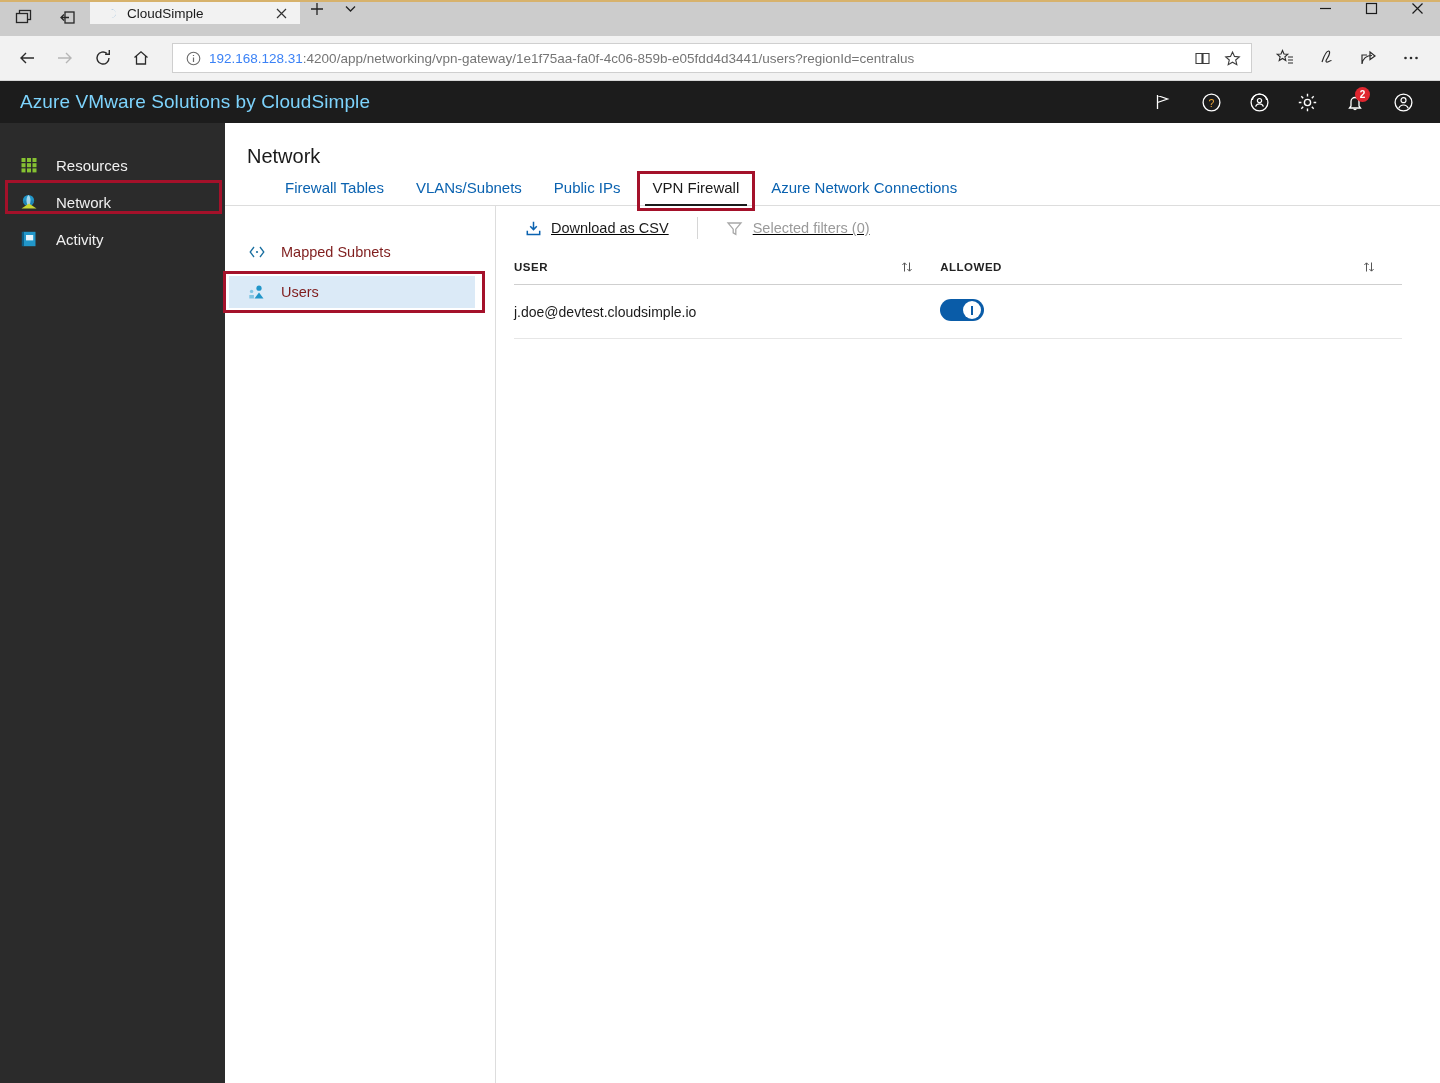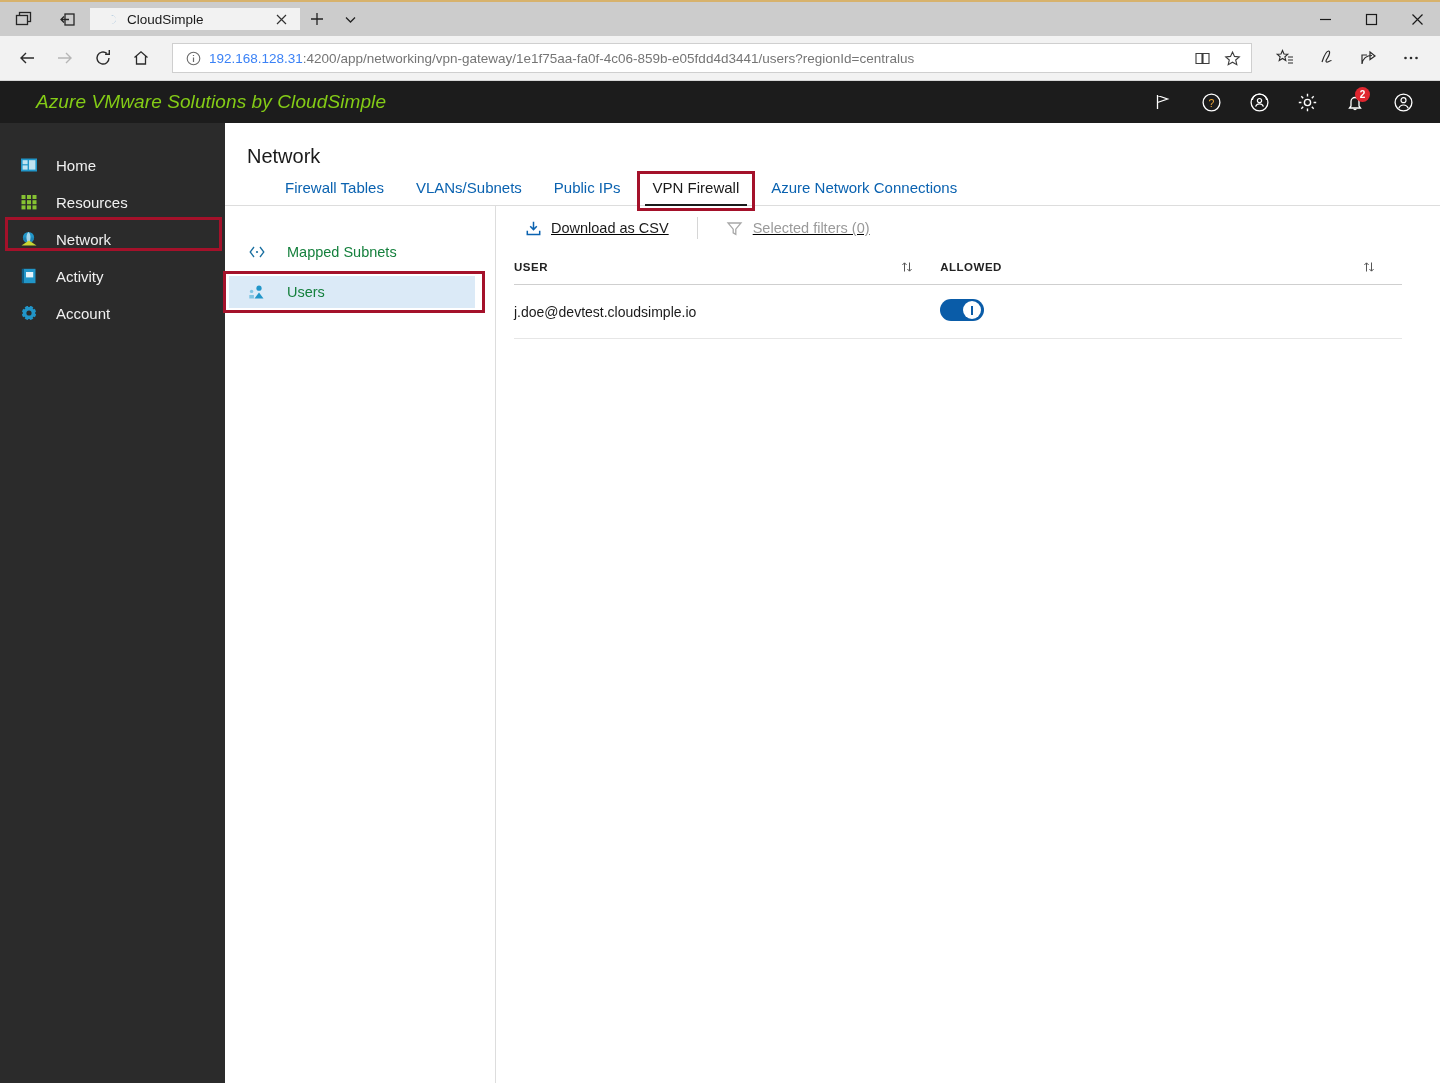--- a/index.html
+++ b/index.html
@@ -18,21 +18,21 @@
   
   .browser-topline {
     height: 2px;
     background: #d7b26c;
     width: 100%;
   }
   .titlebar {
     height: 34px;
     background: #cccccc;
     display: flex;
-    align-items: center;
+    align-items: flex-start;
     position: relative;
   }
   .tb-left-buttons {
     display: flex;
     align-items: center;
     padding: 0 6px;
     gap: 10px;
   }
   .tb-icon-btn {
     width: 34px;
@@ -173,26 +173,25 @@
     flex-direction: column;
   }
   .app-header {
     height: 42px;
     background: #1c1c1c;
     display: flex;
     align-items: center;
     flex: 0 0 auto;
   }
   .app-title {
-    color: #84cc16;
+    color: #7dd3fc;
     font-size: 19px;
-    padding-left: 36px;
+    padding-left: 20px;
     letter-spacing: .1px;
     font-weight: 400;
-    font-style: italic;
   }
   .header-icons {
     margin-left: auto;
     display: flex;
     align-items: center;
     padding-right: 20px;
     gap: 14px;
   }
   .hdr-icon {
     width: 34px;
@@ -328,26 +327,26 @@
     width: 270px;
     flex: 0 0 auto;
     border-right: 1px solid #dddddd;
     padding-top: 30px;
     position: relative;
   }
   .subnav-item {
     height: 32px;
     display: flex;
     align-items: center;
-    gap: 20px;
+    gap: 14px;
     padding-left: 18px;
     margin: 0 20px 8px 4px;
     position: relative;
     font-size: 14.5px;
-    color: #15803d;
+    color: #7f1d1d;
   }
   .subnav-item.selected {
     background: #dbeaf7;
   }
   .subnav-icon {
     width: 20px;
     height: 20px;
     display: flex;
     align-items: center;
     justify-content: center;
@@ -647,31 +646,20 @@
             <path d="M5.8 16.3 a5 5 0 0 1 9.4 0" fill="none" stroke="currentColor" stroke-width="1.2"></path>
           </svg>
       </div>
     </div>
   </div>
 
   <div class="app-body">
 
     <div class="sidebar">
 
-      <div class="side-item">
-        <span class="side-icon">
-          <svg width="20" height="20" viewBox="0 0 20 20">
-              <rect x="2" y="3.5" width="16" height="13" fill="#2196c9"></rect>
-              <rect x="3.6" y="5.2" width="5" height="4" fill="#bfe3f2"></rect>
-              <rect x="3.6" y="10.4" width="5" height="4.2" fill="#bfe3f2"></rect>
-              <rect x="10" y="5.2" width="6.4" height="9.4" fill="#bfe3f2"></rect>
-            </svg>
-        </span>
-        <span class="side-label">Home</span>
-      </div>
 
       <div class="side-item">
         <span class="side-icon">
           <svg width="20" height="20" viewBox="0 0 20 20">
               <g fill="#86c232">
                 <rect x="2.5" y="3" width="4" height="4"></rect>
                 <rect x="8" y="3" width="4" height="4"></rect>
                 <rect x="13.5" y="3" width="4" height="4"></rect>
                 <rect x="2.5" y="8.2" width="4" height="4"></rect>
                 <rect x="8" y="8.2" width="4" height="4"></rect>
@@ -702,34 +690,20 @@
         <span class="side-icon">
           <svg width="20" height="20" viewBox="0 0 20 20">
               <rect x="4.5" y="2.8" width="12" height="14.4" fill="#2196c9"></rect>
               <rect x="2.8" y="2.8" width="2.2" height="14.4" fill="#0e5e86"></rect>
               <rect x="7" y="6" width="7.2" height="5.4" fill="#e6f4fb"></rect>
             </svg>
         </span>
         <span class="side-label">Activity</span>
       </div>
 
-      <div class="side-item">
-        <span class="side-icon">
-          <svg width="20" height="20" viewBox="0 0 20 20">
-              <g fill="#2196c9">
-                <circle cx="10" cy="10" r="7.2"></circle>
-              </g>
-              <circle cx="10" cy="10" r="2.6" fill="#2b2b2b"></circle>
-              <g stroke="#2b2b2b" stroke-width="1.7">
-                <path d="M10 1.2 V4 M10 16 V18.8 M1.2 10 H4 M16 10 H18.8 M3.8 3.8 L5.8 5.8 M14.2 14.2 L16.2 16.2 M16.2 3.8 L14.2 5.8 M5.8 14.2 L3.8 16.2"></path>
-              </g>
-            </svg>
-        </span>
-        <span class="side-label">Account</span>
-      </div>
     </div>
 
     <div class="main">
       <div class="page-title">Network</div>
 
       <div class="tabs">
         <div class="tab">Firewall Tables</div>
         <div class="tab">VLANs/Subnets</div>
         <div class="tab">Public IPs</div>
         <div class="tab active">

